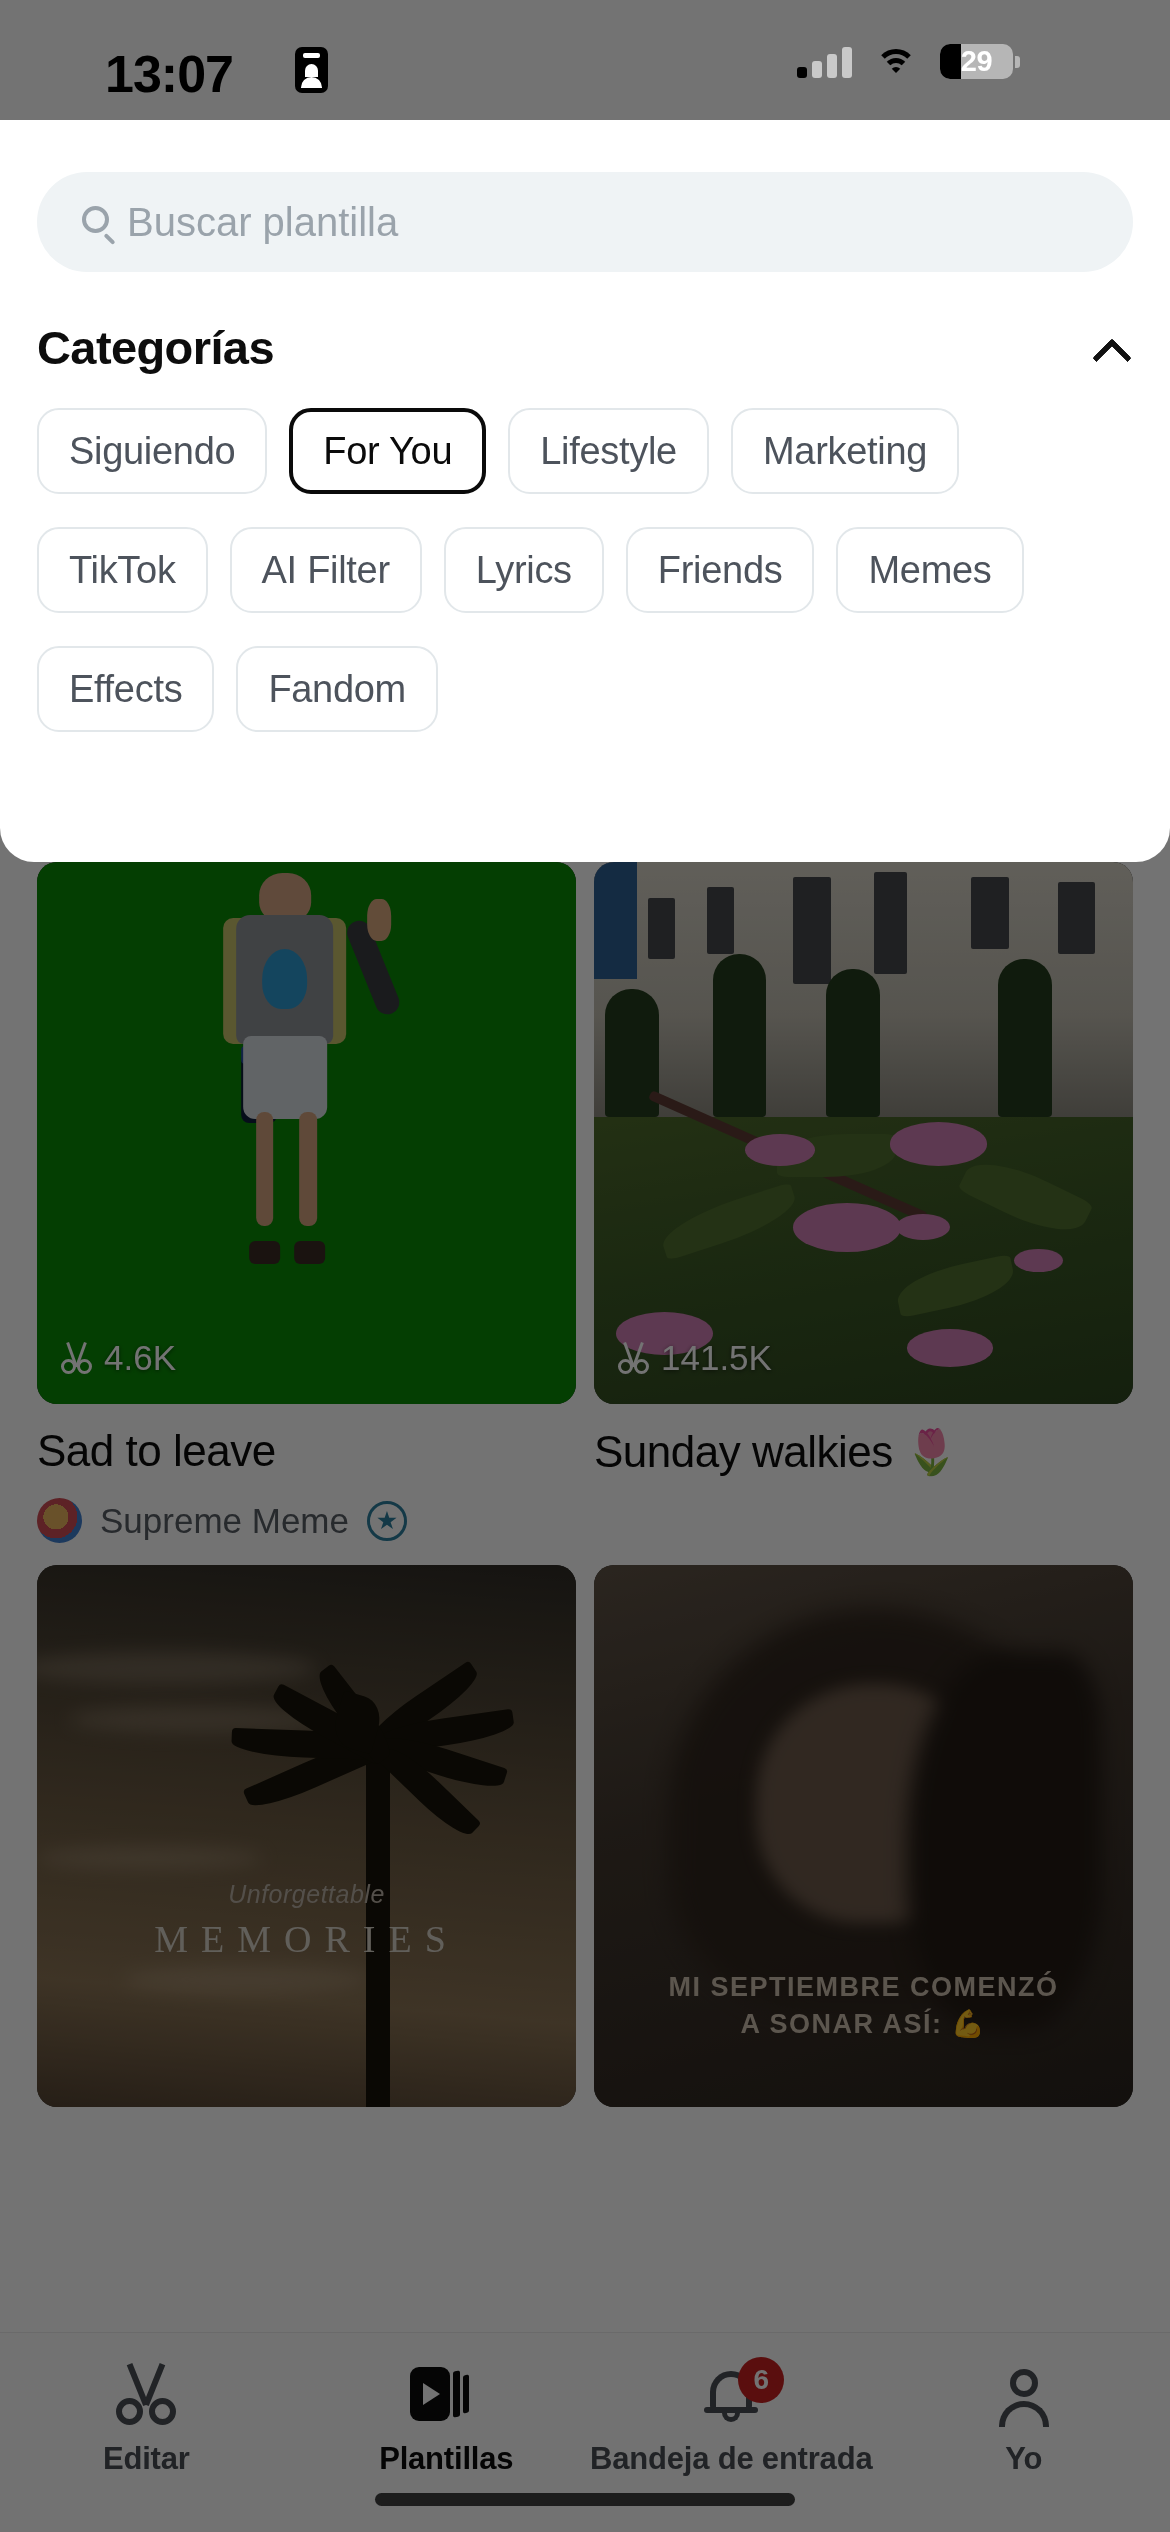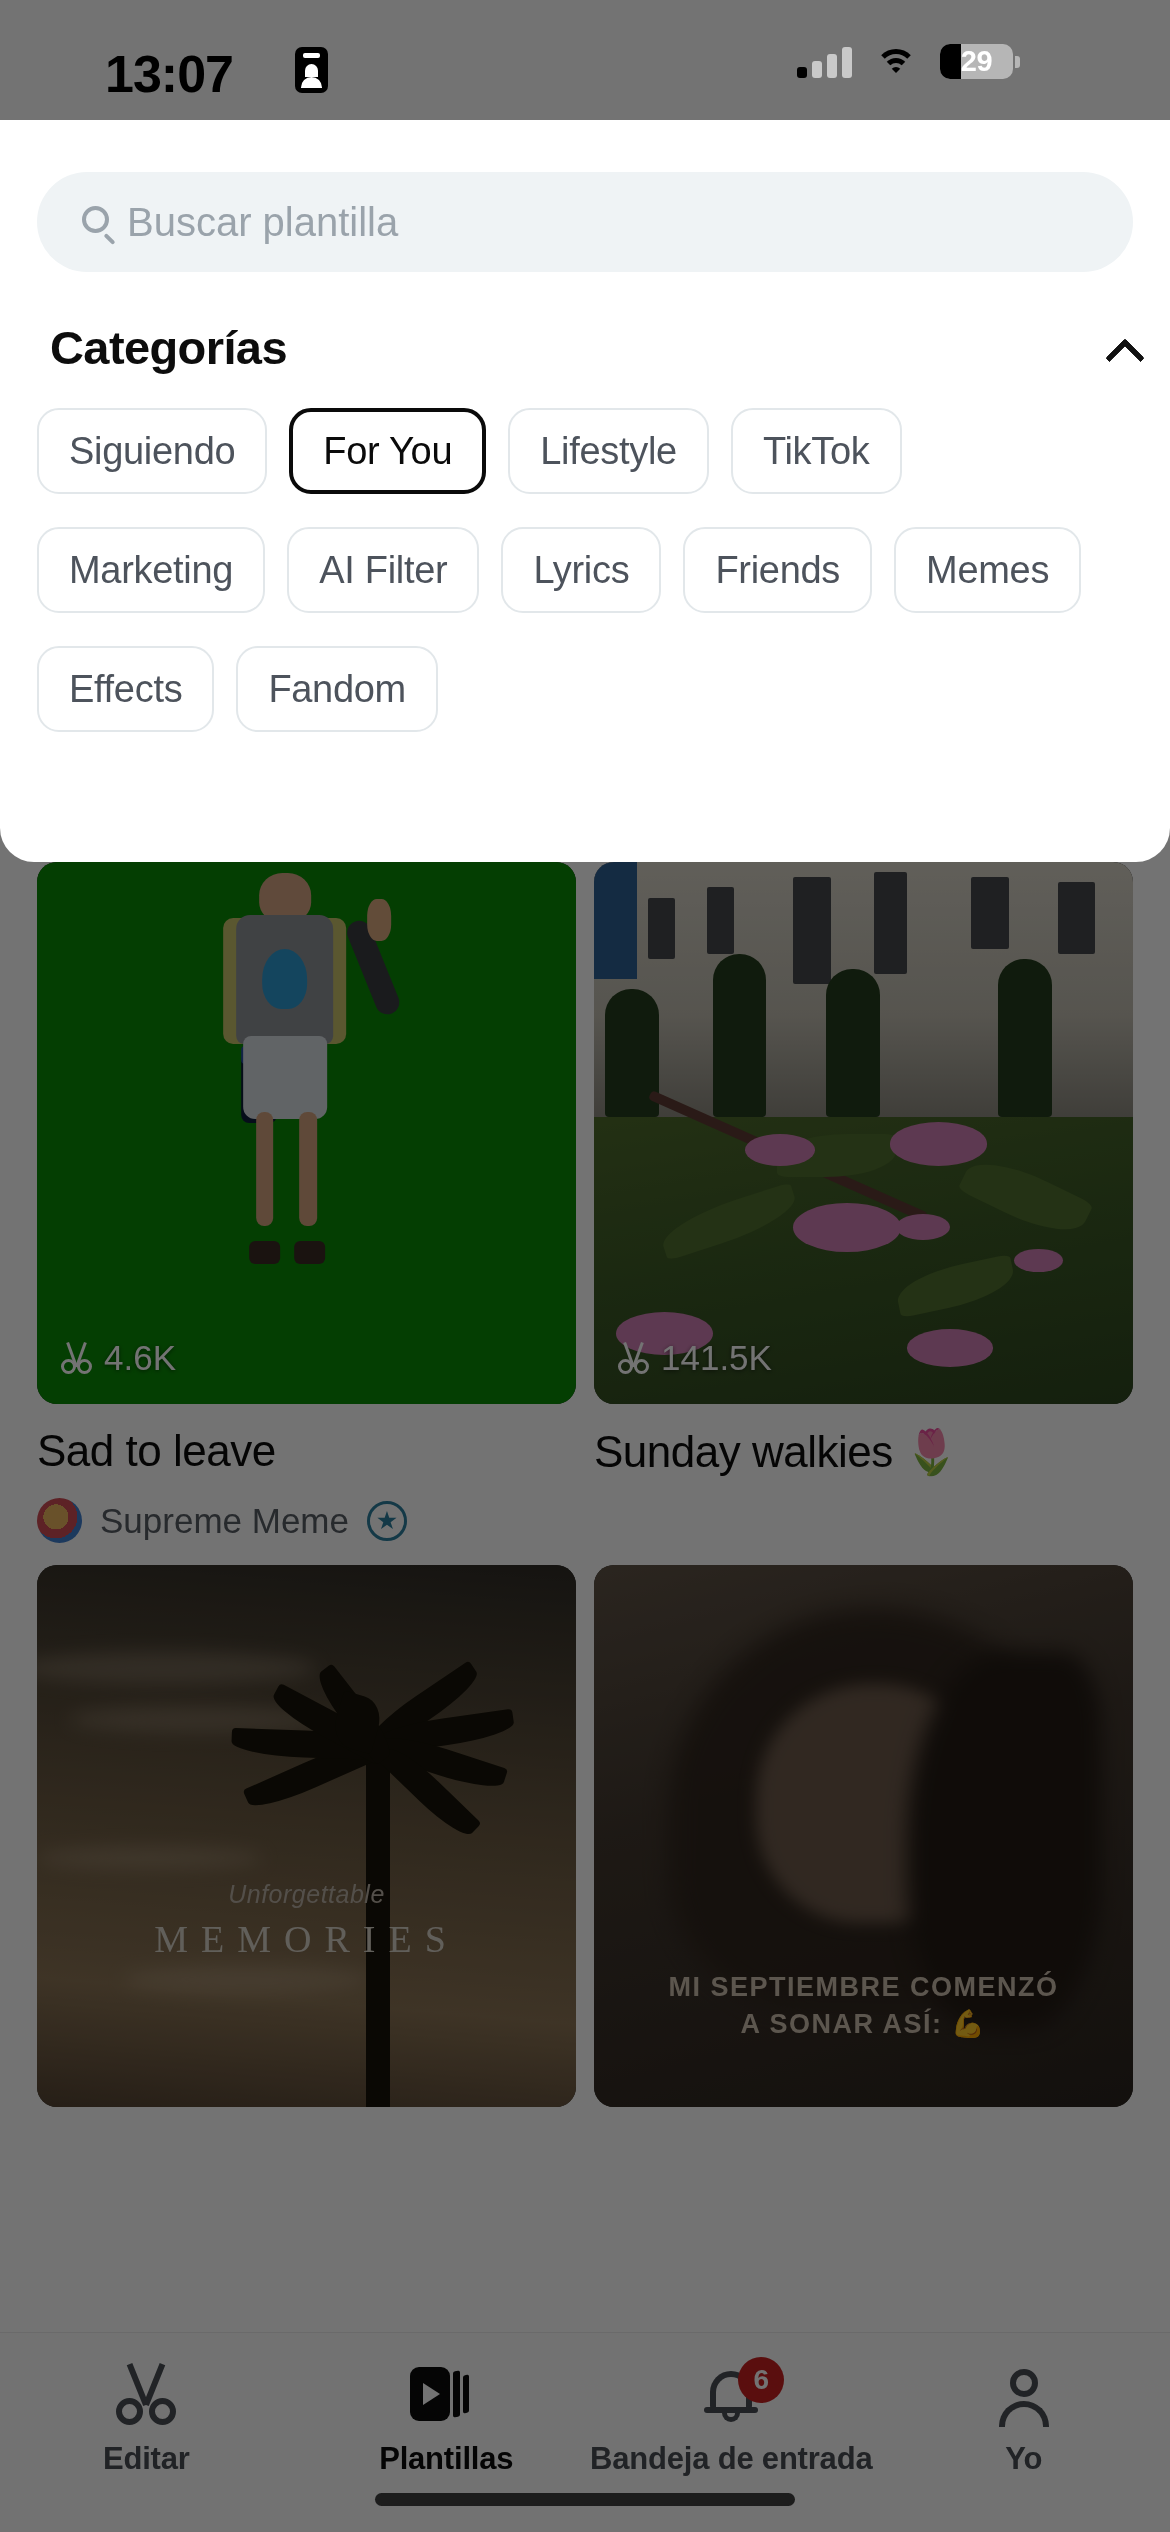--- a/index.html
+++ b/index.html
@@ -58,21 +58,21 @@
                background:#eff3f5; border-radius:50px; display:flex; align-items:center;
                padding-left:45px; gap:12px; }
   .mag { position:relative; width:33px; height:33px; flex:none; }
   .mag i { position:absolute; left:0; top:0; width:27px; height:27px; border:4px solid #9aa3ab;
            border-radius:50%; }
   .mag b { position:absolute; right:-1px; bottom:-2px; width:13px; height:4px; background:#9aa3ab;
            border-radius:3px; transform:rotate(45deg); }
   #search-placeholder { font-size:40px; color:#9aa3ab; }
 
   #cat-header { position:absolute; left:37px; top:196px; width:1096px; height:62px;
-                display:flex; align-items:center; justify-content:space-between;margin-left:13px; }
+                display:flex; align-items:center; justify-content:space-between; }
   #cat-title { font-size:47px; font-weight:700; color:#0d0d0d; letter-spacing:-0.6px; }
   .chev-up { position:relative; width:40px; height:26px; }
   .chev-up::before { content:""; position:absolute; left:5px; top:10px; width:22px; height:22px;
                      border-left:6px solid #111; border-top:6px solid #111;
                      transform:rotate(45deg); border-radius:2px; }
 
   #chips { position:absolute; left:37px; top:288px; width:1110px;
            display:flex; flex-wrap:wrap; gap:0; }
   .chip { height:86px; padding:0 30px; margin:0 22px 33px 0; border-radius:22px;
           border:2px solid #e2e7ea; background:#fff; display:flex; align-items:center;
@@ -412,22 +412,22 @@
 
     <div id="cat-header">
       <span id="cat-title">Categorías</span>
       <span class="chev-up"></span>
     </div>
 
     <div id="chips">
         <div class="chip">Siguiendo</div>
         <div class="chip sel">For You</div>
         <div class="chip">Lifestyle</div>
+        <div class="chip">Marketing</div>
         <div class="chip">TikTok</div>
-        <div class="chip">Marketing</div>
         <div class="chip">AI Filter</div>
         <div class="chip">Lyrics</div>
         <div class="chip">Friends</div>
         <div class="chip">Memes</div>
         <div class="chip">Effects</div>
         <div class="chip">Fandom</div>
       </div>
   </div>
 
   <div id="statusbar">

